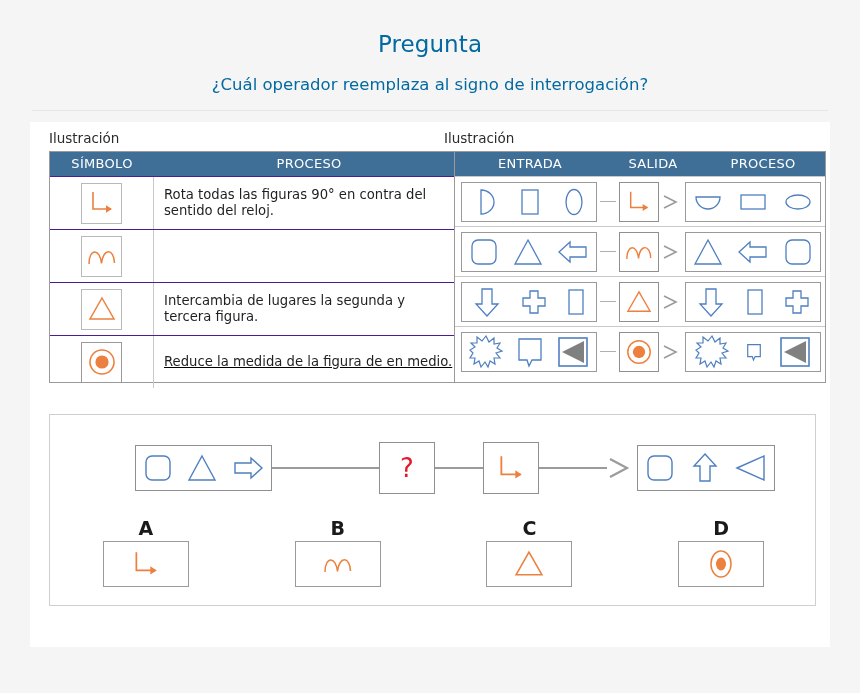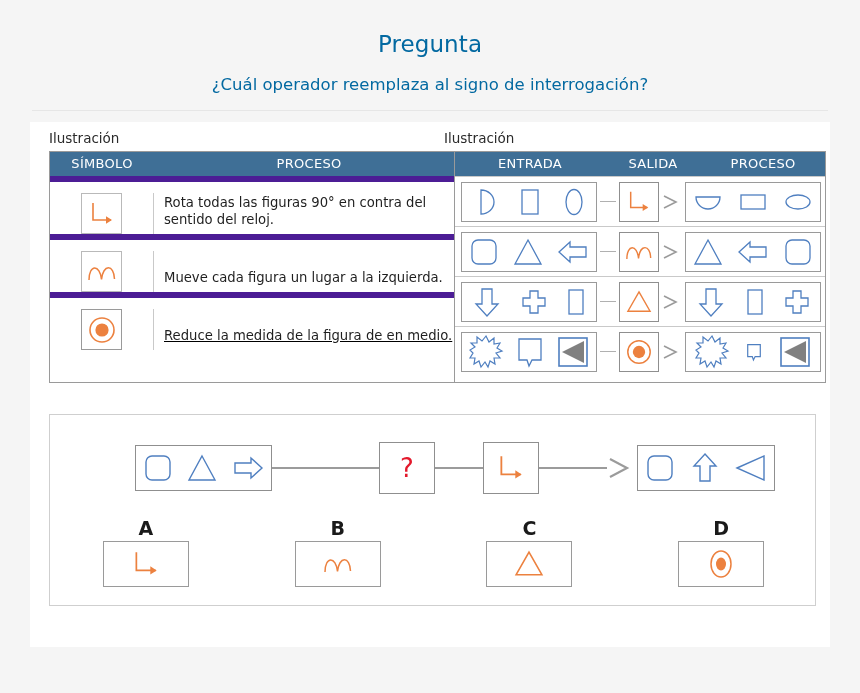--- a/index.html
+++ b/index.html
@@ -40,21 +40,21 @@
   .thead{display:flex;background:#3f6f96;height:24px;align-items:center;}
   .th{
     color:#ffffff;font-size:13px;text-align:center;letter-spacing:.3px;
     line-height:24px;
   }
 
   
   #desc-table{left:19px;top:29px;width:416px;height:232px;}
   #desc-table .thead .th.c1{width:104px;}
   #desc-table .thead .th.c2{flex:1;}
-  .drow{display:flex;border-top:6px solid #4c1d95;align-items:flex-end;}
+  .drow{display:flex;border-top:1px solid #4c1d95;}
   .drow:first-of-type{border-top:none;}
   .dsym{
     width:104px;box-sizing:border-box;border-right:1px solid #c9c9c9;
     display:flex;align-items:center;justify-content:center;
   }
   .dtext{
     flex:1;padding:6px 8px 6px 10px;font-size:13.2px;color:#1f1f1f;
     line-height:1.25;display:flex;align-items:center;
   }
   .opbox{
@@ -161,23 +161,32 @@
       </div>
 
       <div class="drow" style="height:52px;">
         <div class="dsym">
           <div class="opbox">
             <svg width="30" height="20" viewBox="0 0 30 20">
               <path d="M2 18 C2 2, 13 2, 14.5 17.5 C16 2, 27 2, 27.5 17" fill="none" stroke="#ec813f" stroke-width="1.5"></path>
             </svg>
           </div>
         </div>
-        <div class="dtext">Mueve cada figura un lugar a la izquierda.</div>
-      </div>
-
+      </div>
+
+      <div class="drow" style="height:52px;">
+        <div class="dsym">
+          <div class="opbox">
+            <svg width="28" height="26" viewBox="0 0 28 26">
+              <path d="M14 2 L26 23 L2 23 Z" fill="none" stroke="#ec813f" stroke-width="1.5"></path>
+            </svg>
+          </div>
+        </div>
+        <div class="dtext">Intercambia de lugares la segunda y tercera figura.</div>
+      </div>
 
       <div class="drow" style="height:52px;text-decoration:underline;">
         <div class="dsym">
           <div class="opbox" style="border-color:#9a9a9a;">
             <svg width="30" height="30" viewBox="0 0 30 30">
               <circle cx="15" cy="15" r="12" fill="none" stroke="#ec813f" stroke-width="1.6"></circle>
               <circle cx="15" cy="15" r="6.6" fill="#ec813f"></circle>
             </svg>
           </div>
         </div>

